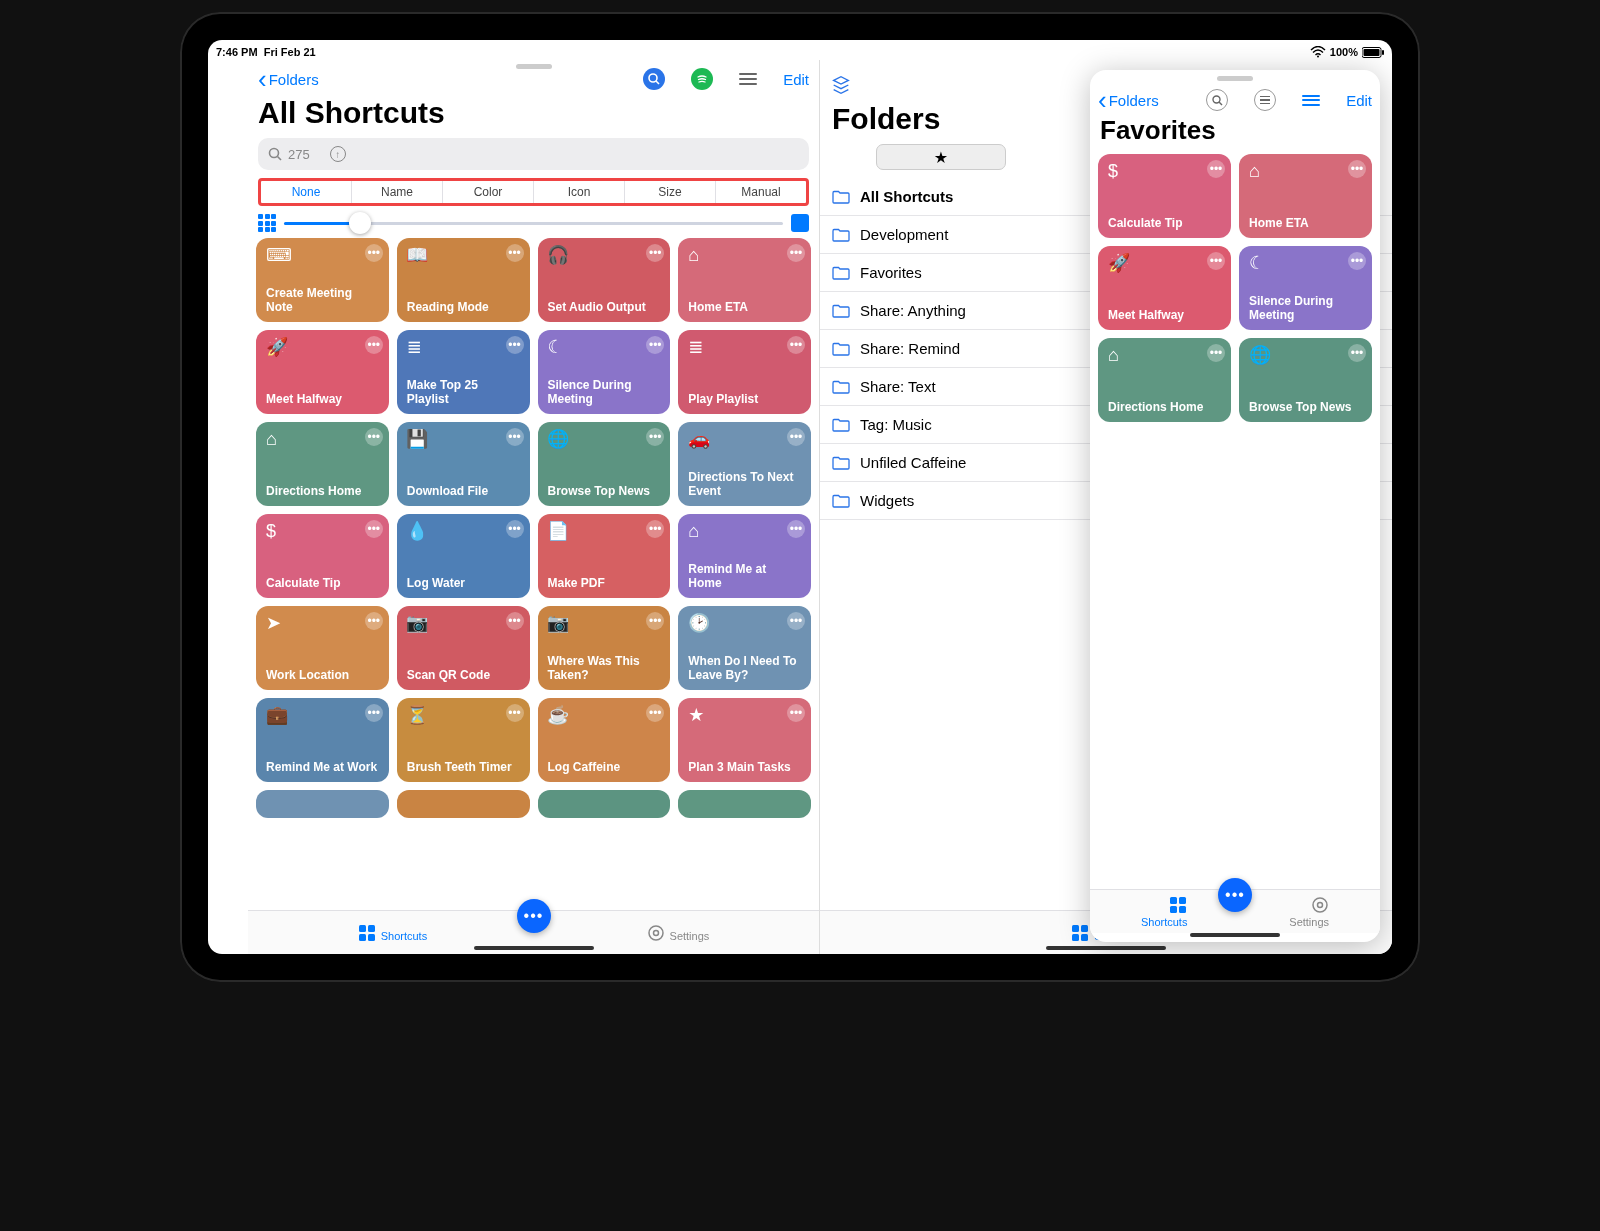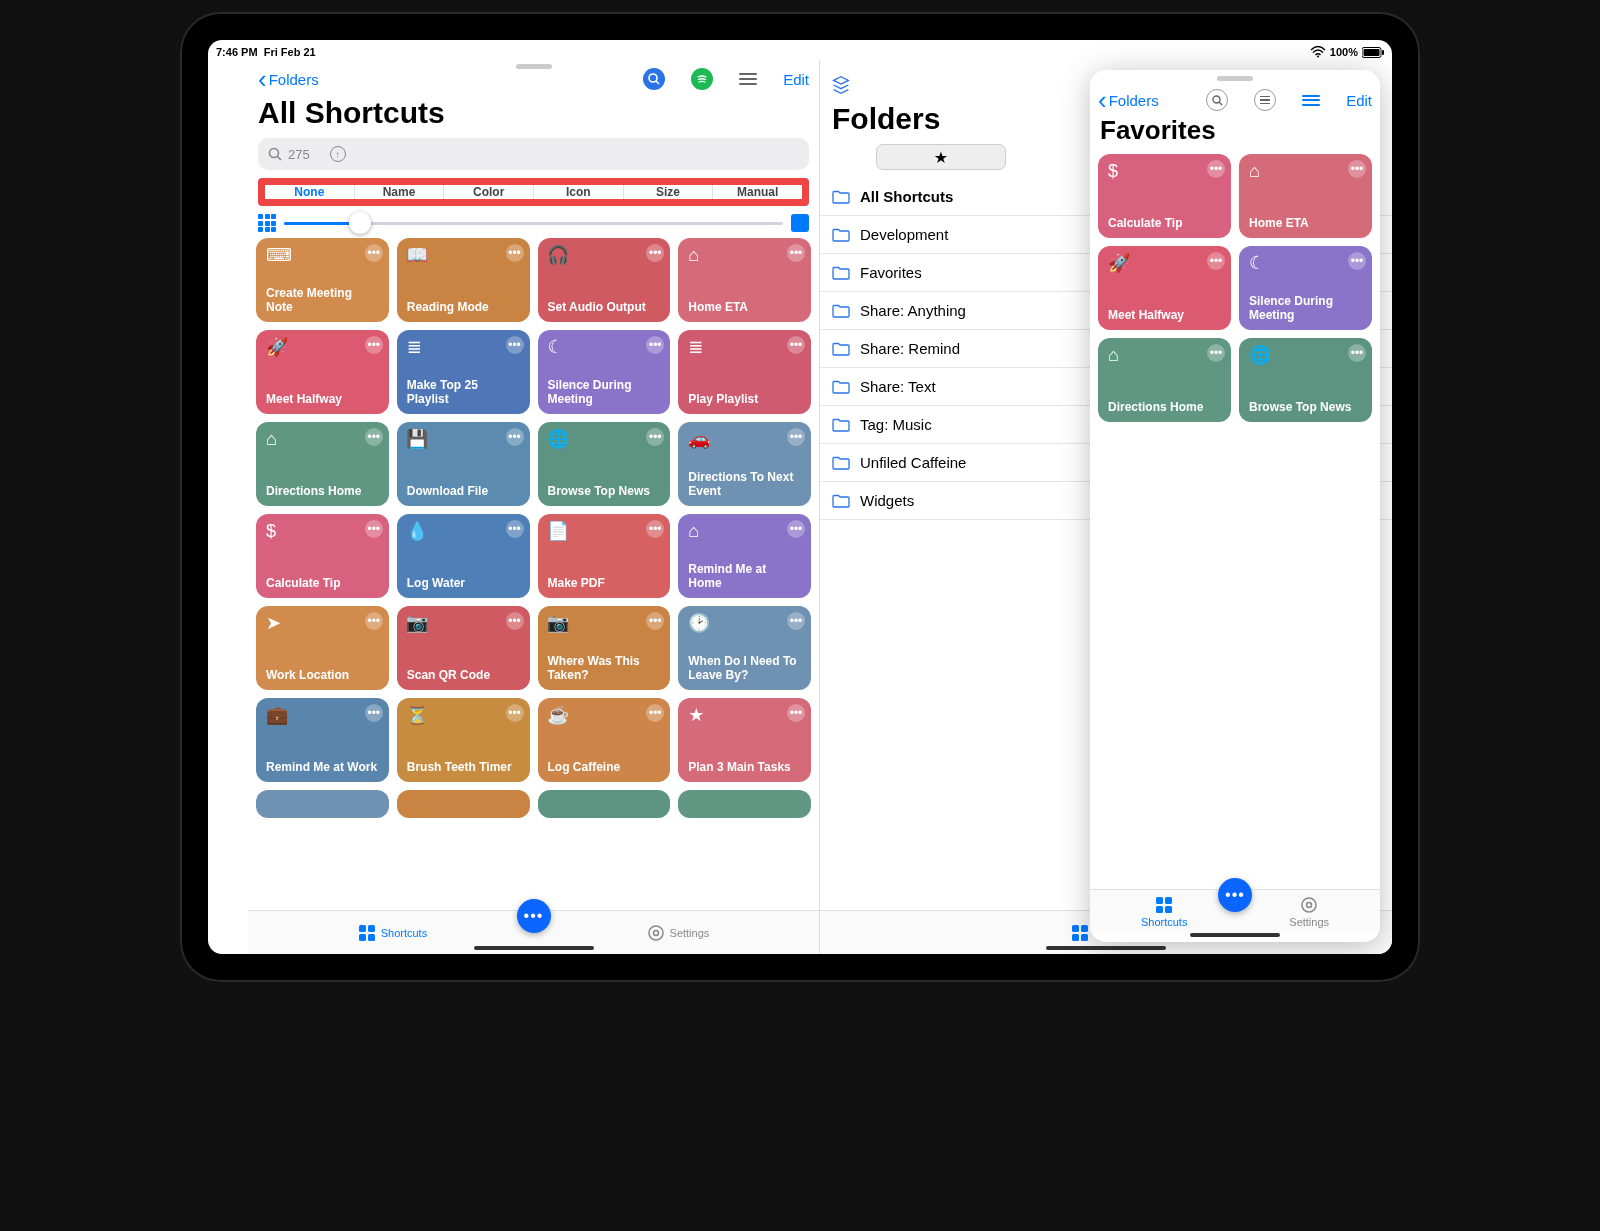--- a/index.html
+++ b/index.html
@@ -27,21 +27,21 @@
   .hambtn span{width:18px;height:2px;background:#666;border-radius:1px;}
   .editbtn { color:#007aff; font-size:15px;}
   .title { font-size: 30px; font-weight: 800; padding: 4px 10px 8px 10px; }
 
   .search { margin: 0 10px 8px 10px; background: #ededef; border-radius: 10px; height: 32px; display: flex; align-items: center; padding: 0 10px; color: #888;}
   .search input { flex:1; border:none; background:none; outline:none; font-size:15px; color:#333;}
   .search .count { font-size: 13px; margin-right:20px;}
   .search .upd { width:16px;height:16px;border:1.5px solid #888;border-radius:50%; display:flex;align-items:center;justify-content:center;font-size:10px;}
   .search .mag { margin-right:6px;}
 
-  .sortbar { display:flex; border:7px solid #ef4444; border-radius:4px; margin:0 10px 8px 10px; overflow:hidden; height:28px;font-weight:bold;}
+  .sortbar { display:flex; border:3px solid #ef4444; border-radius:4px; margin:0 10px 8px 10px; overflow:hidden; height:28px;}
   .sortbar div{ flex:1; display:flex;align-items:center;justify-content:center; font-size:12px; color:#444; border-right:1px solid #e0e0e5;}
   .sortbar div:last-child{border-right:none;}
   .sortbar div.sel{ color:#007aff;}
 
   .sizerow { display:flex; align-items:center; gap:8px; padding:0 10px 6px 10px;}
   .gridicon{ display:grid; grid-template-columns:repeat(3,5px); gap:1.5px;}
   .gridicon span{width:5px;height:5px;border-radius:1px;}
   .gridicon.small span{background:#007aff;}
   .sliderline{ flex:1; height:3px; background:#cfd4e0; border-radius:2px; position:relative;}
   .sliderline::before{ content:""; position:absolute;left:0;top:0;height:100%;width:15%;background:#007aff;border-radius:2px;}
@@ -66,21 +66,21 @@
   .stack{ width:22px;height:22px; color:#2a74e8; position:absolute; top:14px; left:10px;}
 
   
   .slideover{ position:absolute; top:30px; right:12px; width:290px; bottom:12px; background:#fff; border-radius:16px; box-shadow:0 4px 30px rgba(0,0,0,.25); display:flex; flex-direction:column; overflow:hidden;}
   .slideover .nav{ padding:6px 8px 0 8px;}
   .slideover .title{ font-size:26px; padding:2px 10px 8px 10px;}
   .favgrid{ display:grid; grid-template-columns:1fr 1fr; gap:8px; padding:0 8px;}
 
   
   .tabbar{ height:44px; border-top:1px solid #e0e0e4; display:flex; align-items:center; justify-content:space-around; font-size:11px; color:#888; position:relative; background:#fafafa;}
-  .tabbar .tab{ display:flex; flex-direction:row; align-items:center; gap:5px;}
+  .tabbar .tab{ display:flex; flex-direction:row; align-items:flex-end; gap:5px;}
   .tabbar .tab.sel{ color:#007aff;}
   .tabbar.slide .tab{ flex-direction:column; gap:2px;}
 
   .fab{ width:34px;height:34px;border-radius:50%;background:#0a66ff; color:#fff; display:flex;align-items:center;justify-content:center; position:absolute; left:50%; transform:translateX(-50%); top:-12px; box-shadow:0 2px 6px rgba(0,0,0,.3); font-size:16px; letter-spacing:1px;}
 
   .homebar{ position:absolute; bottom:4px; width:120px; height:4px; background:#333; border-radius:3px;}
   svg{display:block;}
 </style>
 </head>
 <body>

